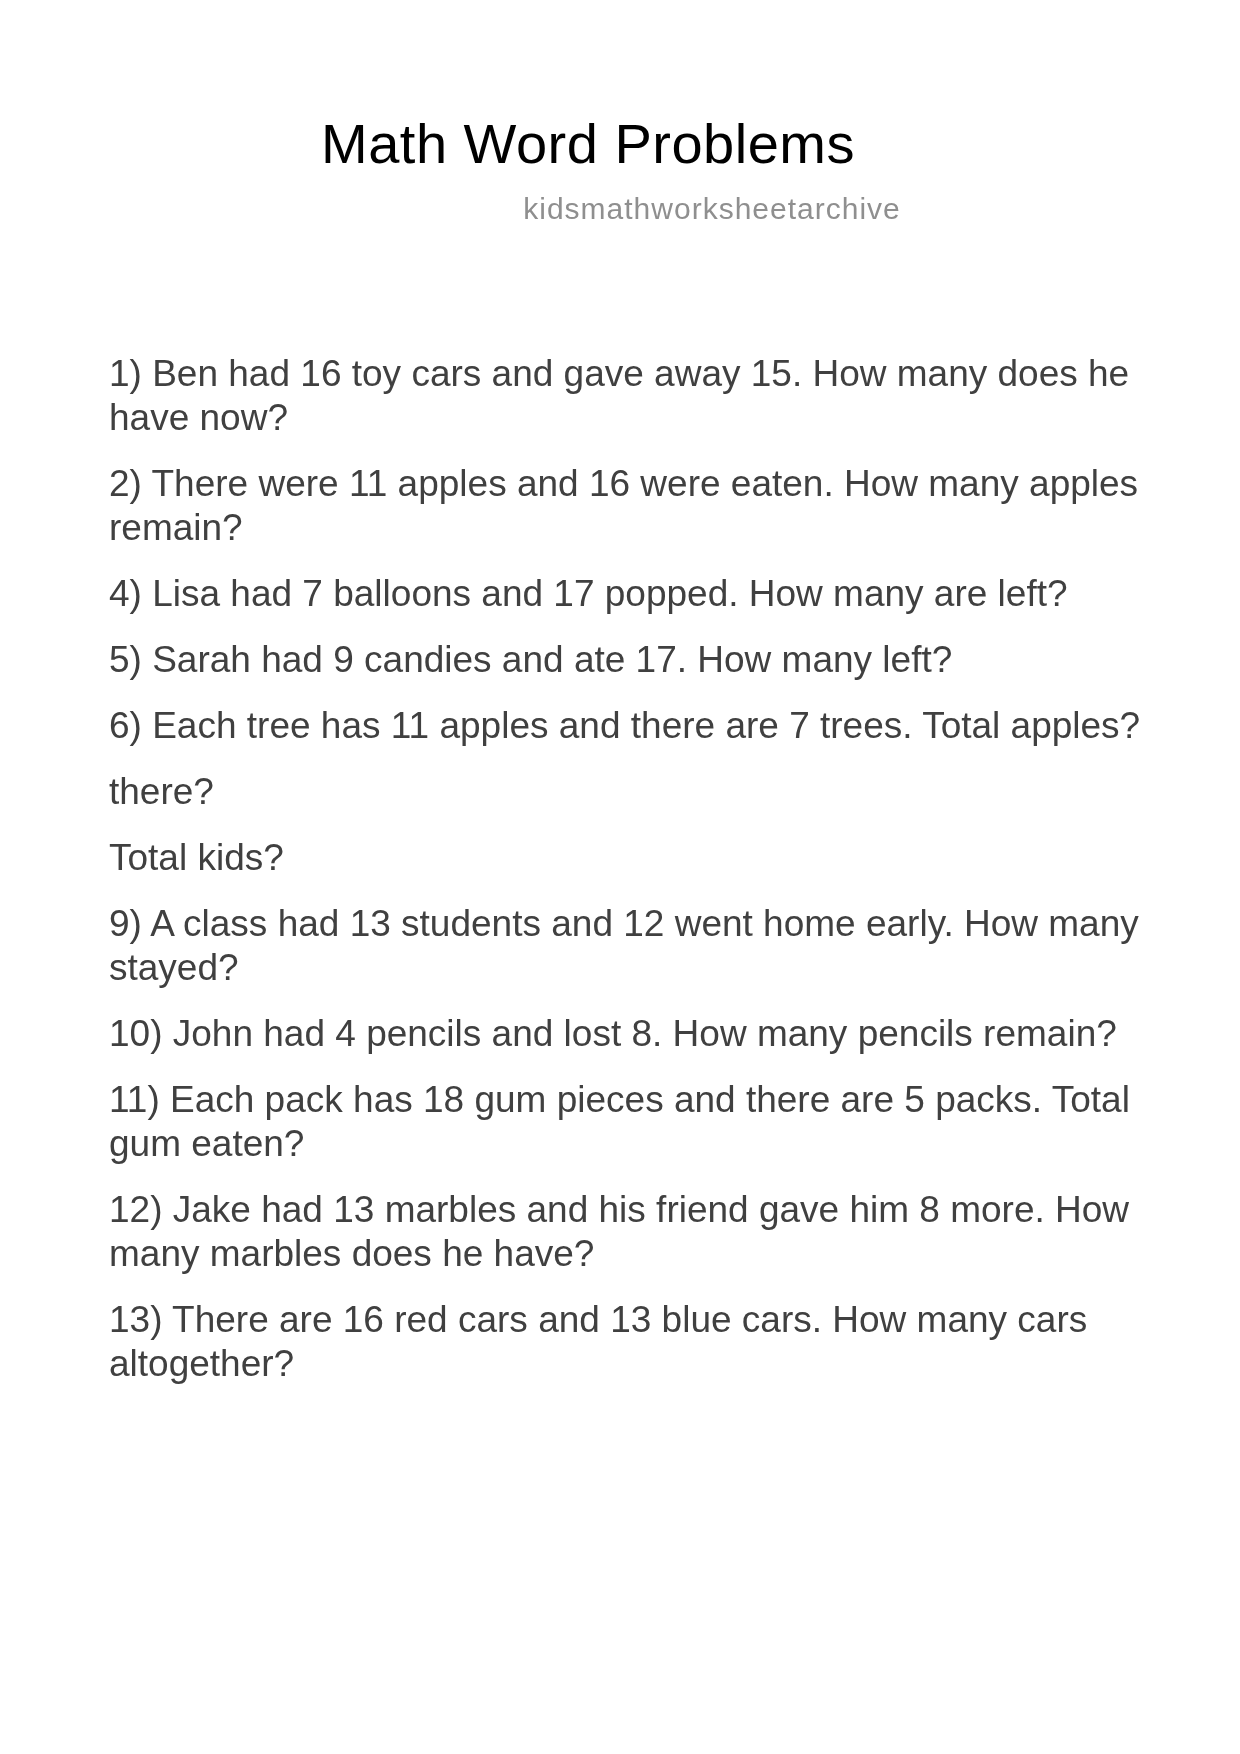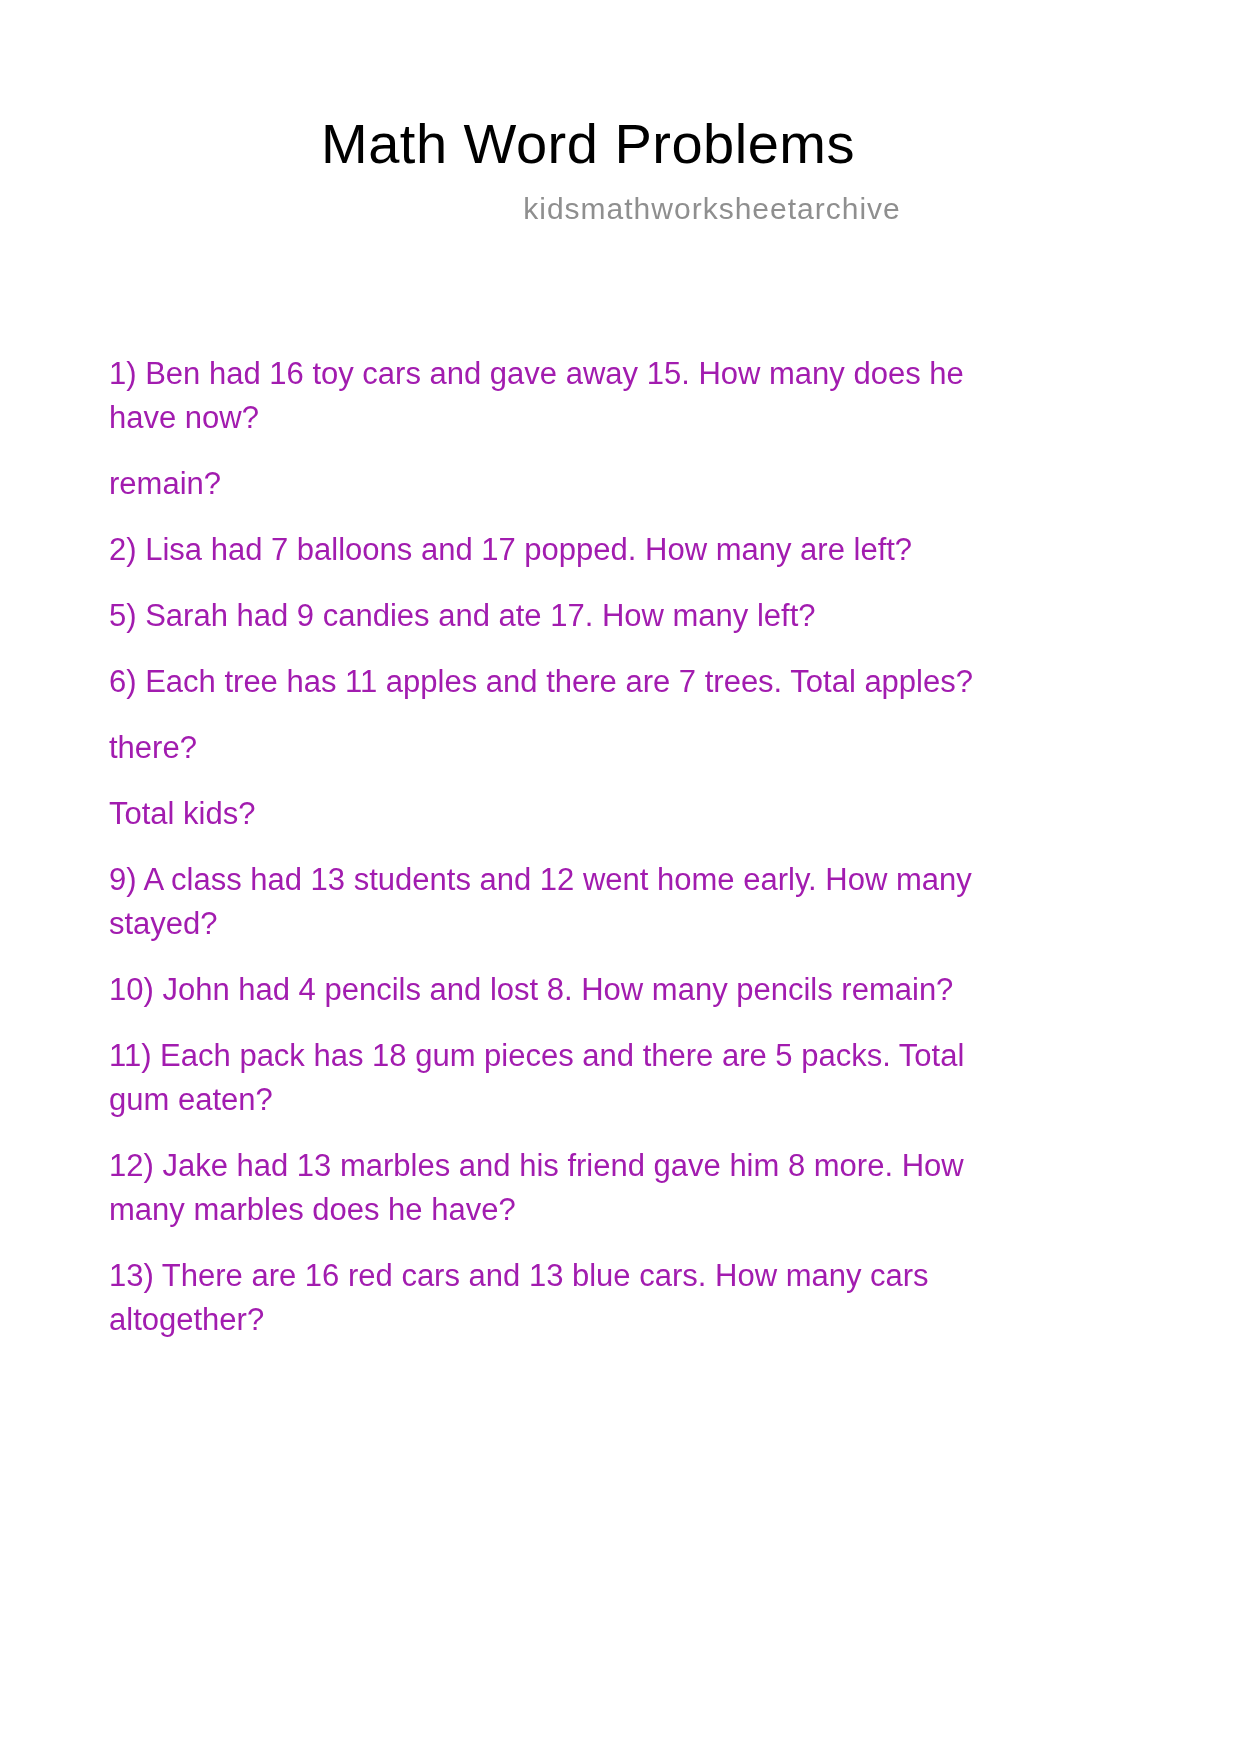--- a/index.html
+++ b/index.html
@@ -37,24 +37,24 @@
     letter-spacing: 1px;
     color: #8f8f8f;
     white-space: nowrap;
   }
   .problem-list {
     margin-top: 127px;
     margin-left: 97px;
     width: 990px;
   }
   .problem {
-    font-size: 31px;
+    font-size: 37px;
     line-height: 40px;
     margin: 0 0 26px 0;
-    color: #a21caf;
+    color: #404040;
     font-weight: 400;
   }
   .problem .line {
     display: block;
     white-space: nowrap;
   }
 </style>
 </head>
 <body>
 
@@ -65,25 +65,26 @@
   <div class="doc-subtitle">kidsmathworksheetarchive</div>
 
   <div class="problem-list">
 
     <p class="problem">
       <span class="line">1) Ben had 16 toy cars and gave away 15. How many does he</span>
       <span class="line">have now?</span>
     </p>
 
     <p class="problem">
+      <span class="line">2) There were 11 apples and 16 were eaten. How many apples</span>
       <span class="line">remain?</span>
     </p>
 
     <p class="problem">
-      <span class="line">2) Lisa had 7 balloons and 17 popped. How many are left?</span>
+      <span class="line">4) Lisa had 7 balloons and 17 popped. How many are left?</span>
     </p>
 
 
     <p class="problem">
       <span class="line">5) Sarah had 9 candies and ate 17. How many left?</span>
     </p>
 
     <p class="problem">
       <span class="line">6) Each tree has 11 apples and there are 7 trees. Total apples?</span>
     </p>

